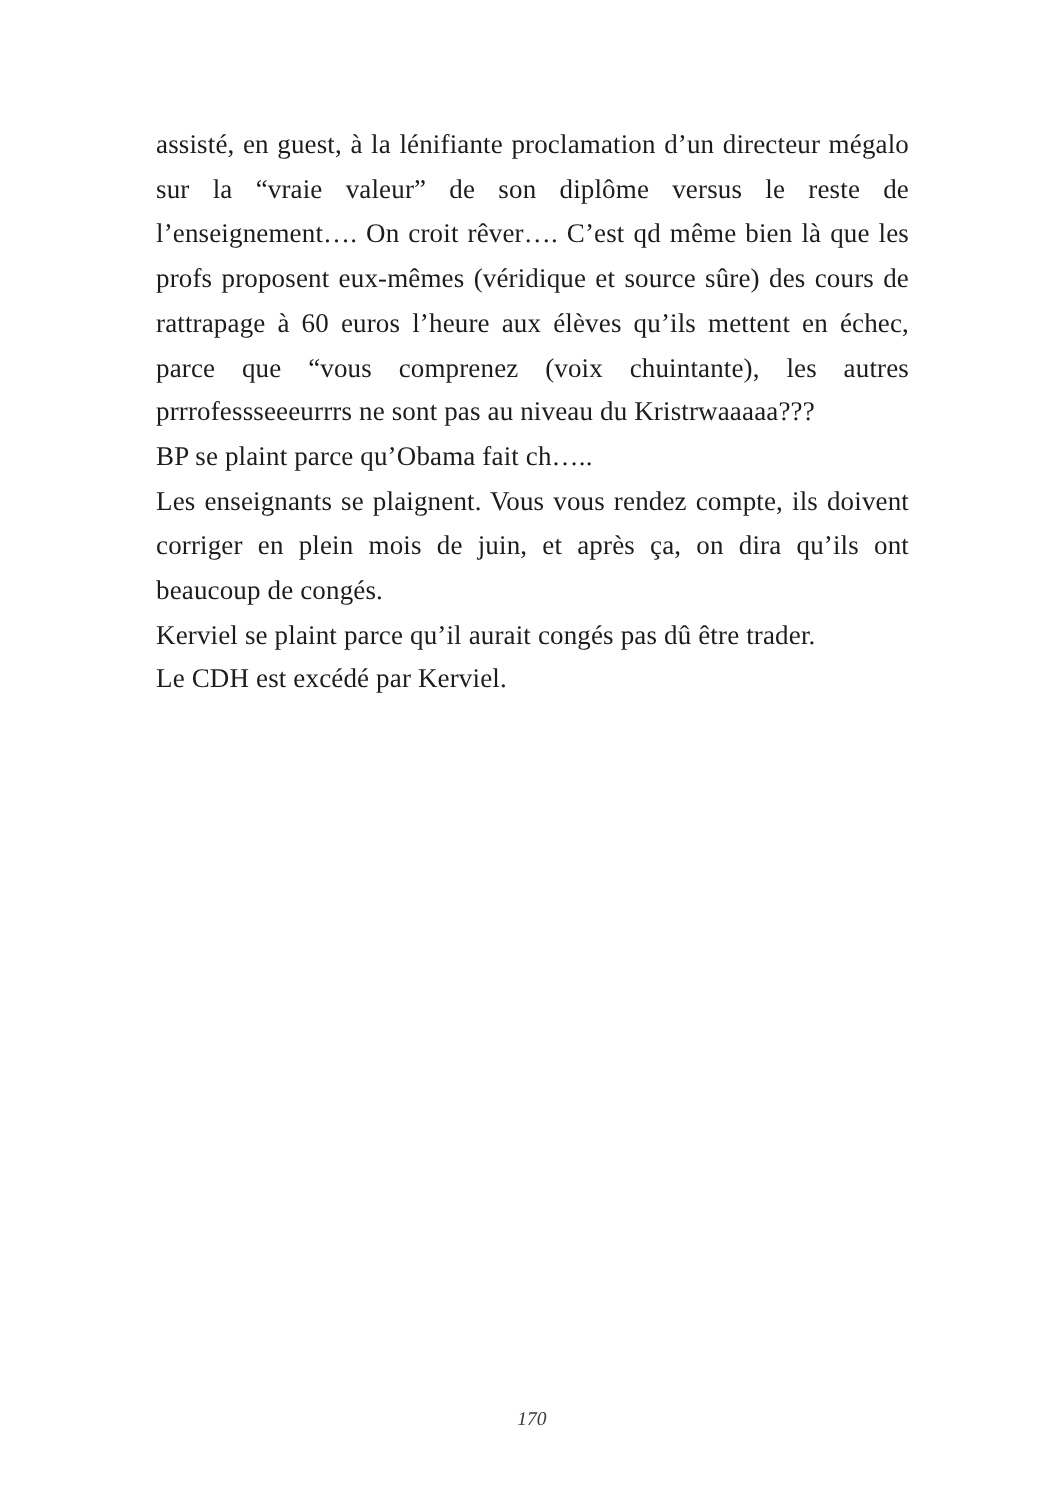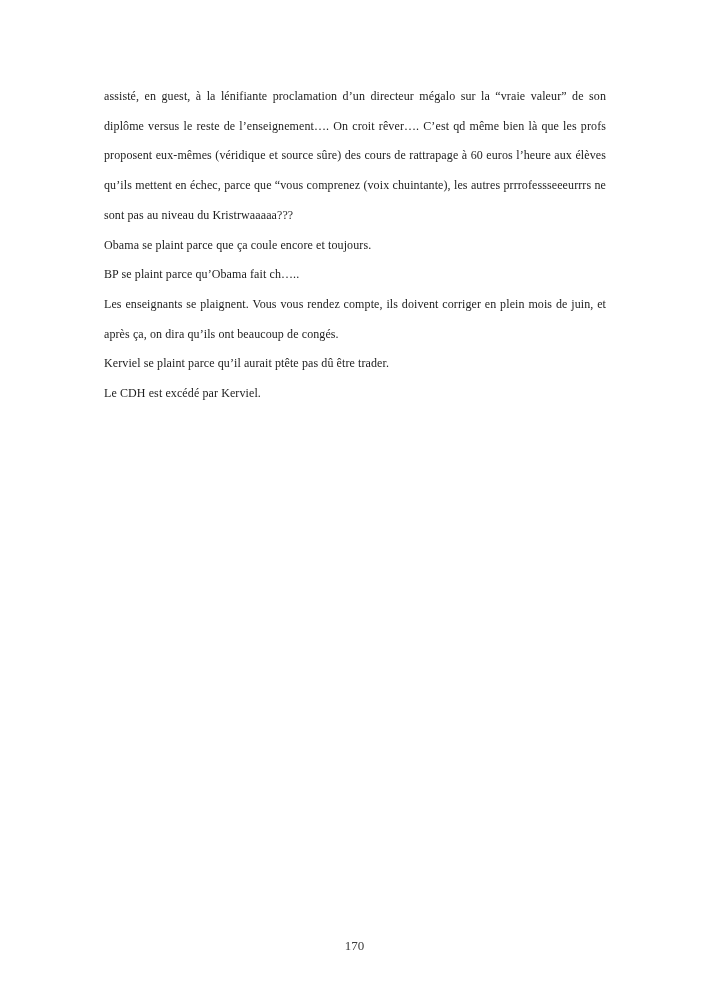--- a/index.html
+++ b/index.html
@@ -17,41 +17,41 @@
     }
     .text-block {
       position: absolute;
       left: 104px;
       top: 82px;
       width: 502px;
     }
     .text-block p {
       margin: 0;
       padding: 0;
-      font-size: 12px;
+      font-size: 18px;
       line-height: 29.7px;
       text-align: justify;
       text-justify: inter-word;
       letter-spacing: 0.1px;
     }
     .page-number {
       position: absolute;
       left: 0;
       bottom: 38px;
       width: 100%;
       text-align: center;
       font-size: 13px;
       color: #3a3a3a;
+      font-style: italic;
     }
   </style>
 </head>
 <body>
 
 <div class="text-block">
   <p>assisté, en guest, à la lénifiante proclamation d’un directeur mégalo sur la “vraie valeur” de son diplôme versus le reste de l’enseignement…. On croit rêver…. C’est qd même bien là que les profs proposent eux-mêmes (véridique et source sûre) des cours de rattrapage à 60 euros l’heure aux élèves qu’ils mettent en échec, parce que “vous comprenez (voix chuintante), les autres prrrofessseeeurrrs ne sont pas au niveau du Kristrwaaaaa???</p>
-  <p>Obama se plaint parce que ça coule encore et toujours.</p>
   <p>BP se plaint parce qu’Obama fait ch…..</p>
   <p>Les enseignants se plaignent. Vous vous rendez compte, ils doivent corriger en plein mois de juin, et après ça, on dira qu’ils ont beaucoup de congés.</p>
-  <p>Kerviel se plaint parce qu’il aurait ptête pas dû être trader.</p>
+  <p>Kerviel se plaint parce qu’il aurait congés pas dû être trader.</p>
   <p>Le CDH est excédé par Kerviel.</p>
 </div>
 
 <div class="page-number">170</div>
 
 </body></html>

